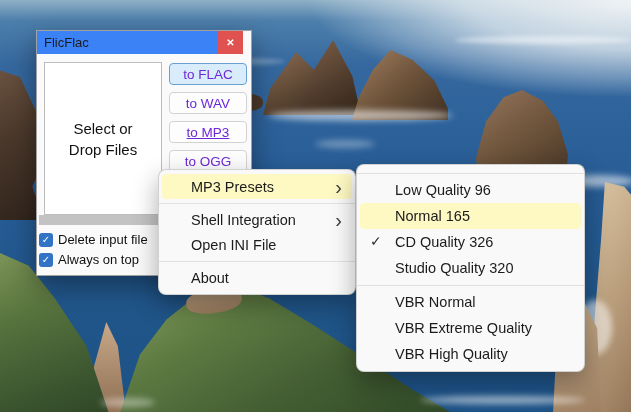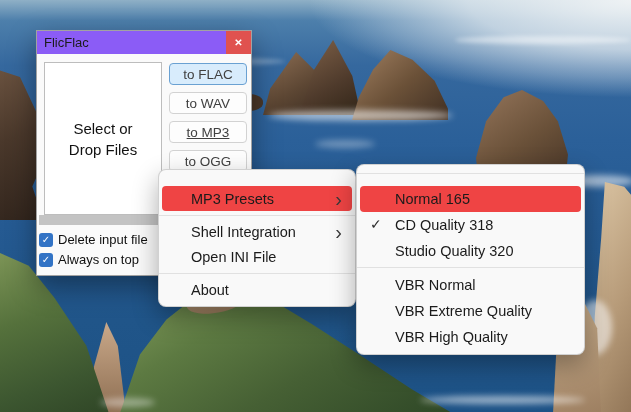--- a/index.html
+++ b/index.html
@@ -21,39 +21,39 @@
   .cliff-right{left:592px;top:182px;width:46px;height:232px;clip-path:polygon(28% 0,70% 2%,100% 9%,100% 100%,0 100%,6% 58%,20% 24%);background:linear-gradient(120deg,#dcc6a5 0%,#b69a78 55%,#8f7355 100%);}
   .spire-right{left:553px;top:288px;width:48px;height:126px;clip-path:polygon(50% 0,92% 32%,100% 100%,0 100%,8% 42%);background:linear-gradient(160deg,#cfb592,#9d7f61);}
   .green-left{left:0;top:253px;width:160px;height:160px;clip-path:polygon(0 0,18% 8%,34% 28%,54% 58%,68% 100%,0 100%);background:linear-gradient(160deg,#7c9456 0%,#55713c 35%,#3c5630 70%,#2b4023 100%);}
   .tan-spire{left:92px;top:322px;width:34px;height:92px;clip-path:polygon(42% 0,76% 26%,100% 100%,0 100%,6% 48%);background:linear-gradient(#caa98a,#8d6e52);}
   .green-right{left:120px;top:283px;width:332px;height:130px;clip-path:polygon(22% 12%,33% 0,45% 12%,58% 32%,72% 55%,88% 82%,100% 100%,0 100%,6% 55%,14% 28%);background:linear-gradient(150deg,#86a05e 0%,#5d7a42 32%,#466034 62%,#2f4827 100%);}
   .crest{left:186px;top:289px;width:56px;height:24px;border-radius:45%;background:linear-gradient(#c8ab89,#9a7c5d);transform:rotate(-8deg);}
   .foam{background:rgba(255,255,255,.55);border-radius:50%;filter:blur(3px);}
 
   
   #win{left:36px;top:30px;width:216px;height:246px;background:#fafafa;border:1px solid rgba(90,90,90,.55);box-shadow:0 10px 26px rgba(0,0,0,.38);}
-  #titlebar{position:absolute;left:0;top:0;right:0;height:23px;background:#8b5cf6;}
+  #titlebar{position:absolute;left:0;top:0;right:8px;height:23px;background:#3b82f6;}
   #title{position:absolute;left:7px;top:4px;font-size:13px;color:#1b1b1b;}
   #close-btn{position:absolute;right:0;top:0;width:25px;height:23px;background:#e0524f;color:#fff;display:flex;align-items:center;justify-content:center;font-size:10px;font-weight:bold;cursor:default;}
   #droparea{position:absolute;left:7px;top:31px;width:118px;height:153px;background:#fff;border:1px solid #bdbdbd;display:flex;align-items:center;justify-content:center;text-align:center;font-size:15px;color:#111;line-height:21px;}
-  .conv-btn{position:absolute;left:132px;width:78px;height:22px;border:1px solid #d2d2d2;border-radius:4px;background:#fdfdfd;font-size:13.5px;color:#404040;display:flex;align-items:center;justify-content:center;}
+  .conv-btn{position:absolute;left:132px;width:78px;height:22px;border:1px solid #d2d2d2;border-radius:4px;background:#fdfdfd;font-size:13.5px;color:#6d28d9;display:flex;align-items:center;justify-content:center;}
   .conv-btn.active{background:#d8ecfc;border-color:#6aa1d2;}
   #progress{position:absolute;left:2px;top:184px;width:211px;height:10px;background:#c3c3c3;}
   .cb-row{position:absolute;left:2px;display:flex;align-items:center;gap:5px;}
   .cb-box{width:14px;height:14px;border-radius:3px;background:#3273c5;display:flex;align-items:center;justify-content:center;color:#fff;font-size:10px;flex:0 0 auto;}
   .cb-label{font-size:13px;color:#101010;white-space:nowrap;}
 
   
   .menu{background:#f9f9f9;border:1px solid rgba(0,0,0,.16);border-radius:8px;box-shadow:0 10px 26px rgba(0,0,0,.32);padding:4px 0;}
   #ctxmenu{left:158px;top:169px;width:198px;}
   #submenu{left:356px;top:164px;width:229px;}
   .mi{position:relative;display:flex;align-items:center;margin:0 3px;border-radius:4px;color:#1b1b1b;font-size:14.5px;}
   #ctxmenu .mi{height:25px;padding-left:29px;padding-right:10px;}
   #submenu .mi{height:26px;padding-left:35px;padding-right:10px;}
-  .mi.hl{background:#ef4444;margin-top:12px;}
+  .mi.hl{background:#fef9c3;}
   .mi-arrow{margin-left:auto;font-size:20px;line-height:14px;color:#3a3a3a;}
   .mi-check{position:absolute;left:10px;top:4px;font-size:14px;color:#2b2b2b;}
   .msep{height:1px;background:#e1e1e1;margin:3.5px 0;}
 </style>
 </head>
 <body>
 
 <div id="stage">
 
   <div>
@@ -128,26 +128,29 @@
       <span>Open INI File</span>
     </div>
     <div class="msep"></div>
     <div class="mi">
       <span>About</span>
     </div>
   </div>
 
   <div id="submenu" class="abs menu">
     <div class="msep"></div>
+    <div class="mi">
+      <span>Low Quality 96</span>
+    </div>
     <div class="mi hl">
       <span>Normal 165</span>
     </div>
     <div class="mi">
       <span class="mi-check">✓</span>
-      <span>CD Quality 318</span>
+      <span>CD Quality 326</span>
     </div>
     <div class="mi">
       <span>Studio Quality 320</span>
     </div>
     <div class="msep"></div>
     <div class="mi">
       <span>VBR Normal</span>
     </div>
     <div class="mi">
       <span>VBR Extreme Quality</span>

